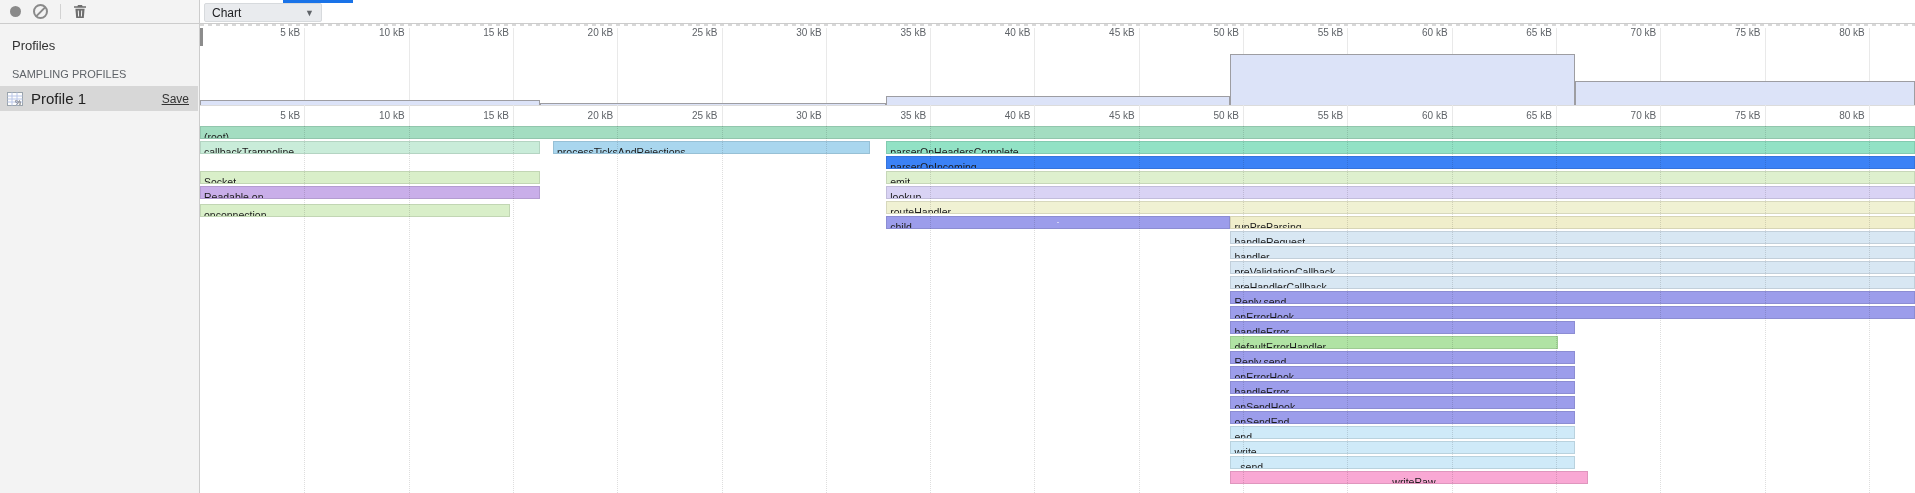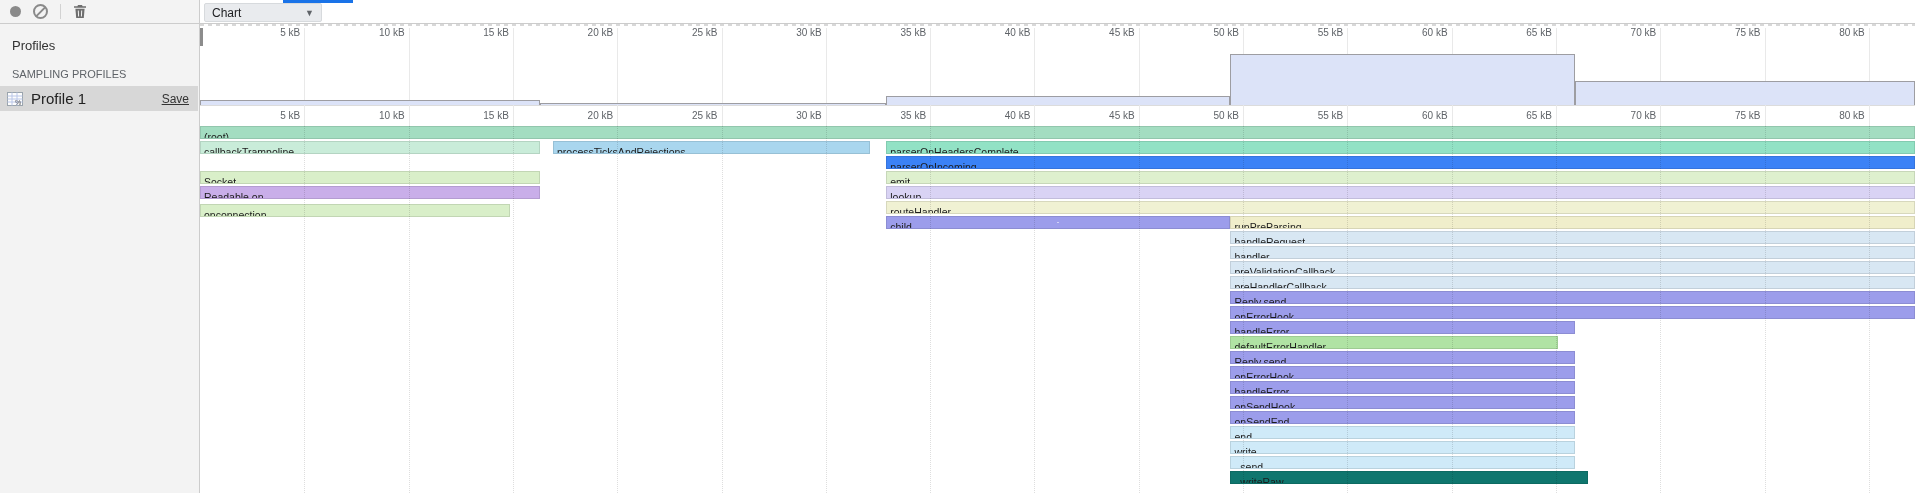--- a/index.html
+++ b/index.html
@@ -175,21 +175,21 @@
       <div class="bar" style="left: 1030.48px; width: 344.19px; top: 195px; background: rgb(156, 157, 235);"><span>handleError</span></div>
       <div class="bar" style="left: 1030.48px; width: 327.502px; top: 210px; background: rgb(176, 227, 164);"><span>defaultErrorHandler</span></div>
       <div class="bar" style="left: 1030.48px; width: 344.19px; top: 225px; background: rgb(156, 157, 235);"><span>Reply.send</span></div>
       <div class="bar" style="left: 1030.48px; width: 344.19px; top: 240px; background: rgb(156, 157, 235);"><span>onErrorHook</span></div>
       <div class="bar" style="left: 1030.48px; width: 344.19px; top: 255px; background: rgb(156, 157, 235);"><span>handleError</span></div>
       <div class="bar" style="left: 1030.48px; width: 344.19px; top: 270px; background: rgb(156, 157, 235);"><span>onSendHook</span></div>
       <div class="bar" style="left: 1030.48px; width: 344.19px; top: 285px; background: rgb(156, 157, 235);"><span>onSendEnd</span></div>
       <div class="bar" style="left: 1030.48px; width: 344.19px; top: 300px; background: rgb(207, 234, 248);"><span>end</span></div>
       <div class="bar" style="left: 1030.48px; width: 344.19px; top: 330px; background: rgb(207, 234, 248);"><span>_send</span></div>
       <div class="bar" style="left: 1030.48px; width: 344.19px; top: 315px; background: rgb(207, 234, 248);"><span>write_</span></div>
-      <div class="bar" style="left: 1030.48px; width: 358px; top: 345px; background: #0f766e;"><span>_writeRaw</span></div>
+      <div class="bar" style="left: 1030.48px; width: 358px; top: 345px; background: #f9a8d4; text-align: center;"><span>_writeRaw</span></div>
     </div>
 <div class="gridv" style="left: 104.3px;"></div>
     <div class="gridv" style="left: 208.6px;"></div>
     <div class="gridv" style="left: 312.9px;"></div>
     <div class="gridv" style="left: 417.2px;"></div>
     <div class="gridv" style="left: 521.5px;"></div>
     <div class="gridv" style="left: 625.8px;"></div>
     <div class="gridv" style="left: 730.1px;"></div>
     <div class="gridv" style="left: 834.4px;"></div>
     <div class="gridv" style="left: 938.7px;"></div>

